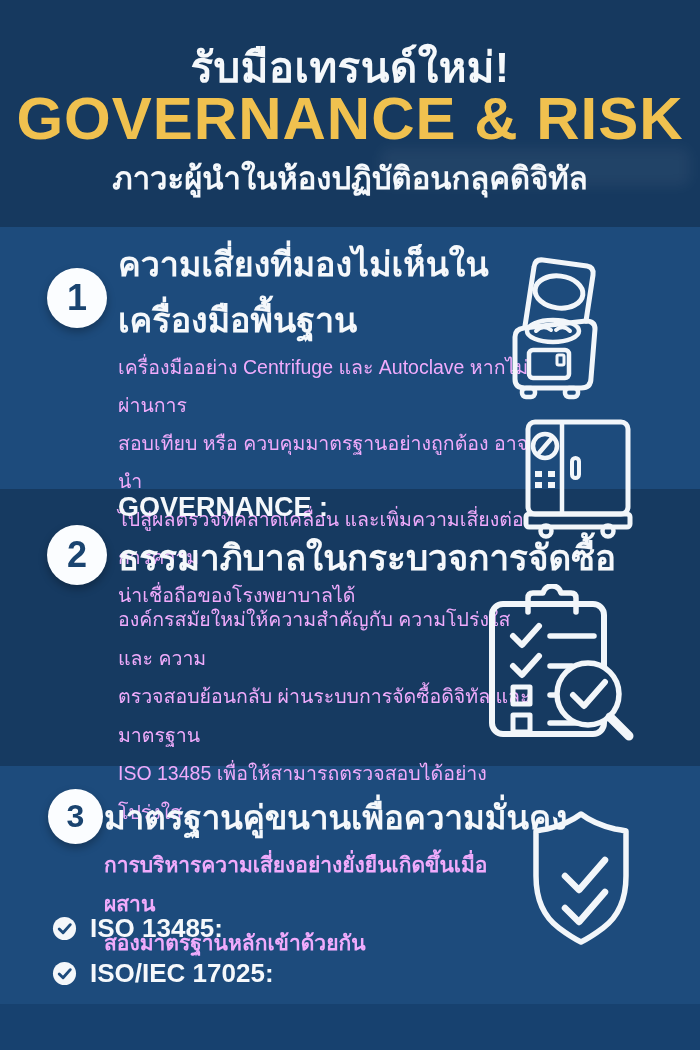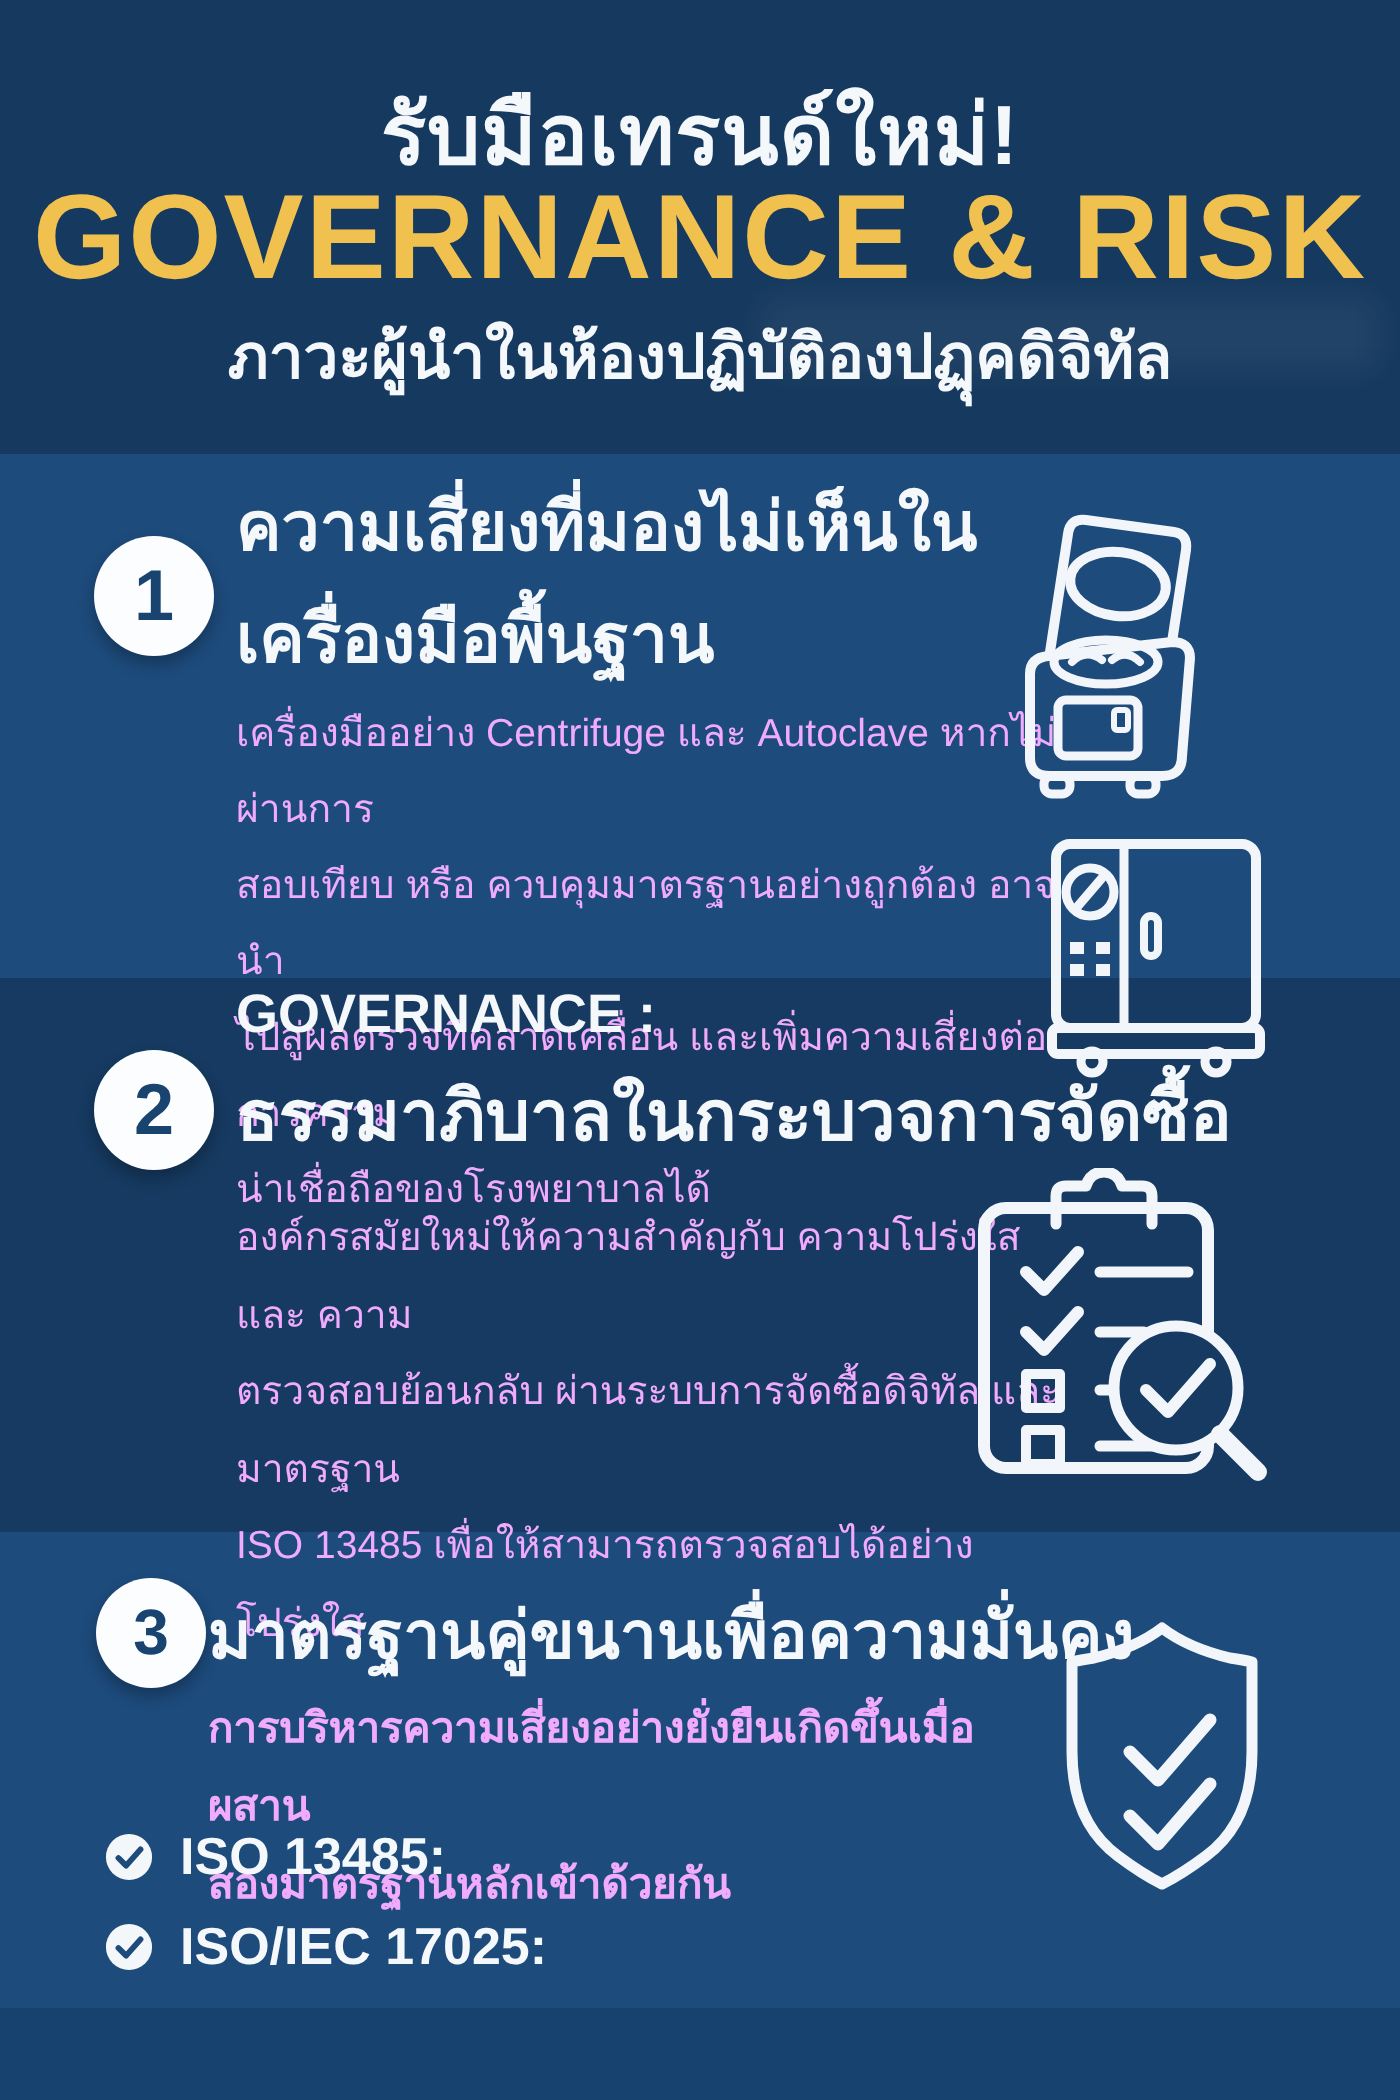--- a/index.html
+++ b/index.html
@@ -62,21 +62,21 @@
 
 <div class="band" id="band-header"></div>
 <div class="band" id="band-sec1"></div>
 <div class="band" id="band-sec2"></div>
 <div class="band" id="band-sec3"></div>
 <div class="band" id="band-footer"></div>
 
 <div class="abs subtitle-glow"></div>
 <div class="abs center white kicker">รับมือเทรนด์ใหม่!</div>
 <div class="abs center main-title">GOVERNANCE &amp; RISK</div>
-<div class="abs center white subtitle">ภาวะผู้นำในห้องปฏิบัติองปฏุคดิจิทัล</div>
+<div class="abs center white subtitle">ภาวะผู้นำในห้องปฏิบัติอนกลุคดิจิทัล</div>
 
 <div class="abs num-circle" id="circle-1">
   <span>1</span>
 </div>
 <div class="abs white sec-heading" id="sec1-heading">ความเสี่ยงที่มองไม่เห็นใน
 เครื่องมือพื้นฐาน</div>
 <div class="abs sec-body" id="sec1-body">เครื่องมืออย่าง Centrifuge และ Autoclave หากไม่ผ่านการ
 สอบเทียบ หรือ ควบคุมมาตรฐานอย่างถูกต้อง อาจนำ
 ไปสู่ผลตรวจที่คลาดเคลื่อน และเพิ่มความเสี่ยงต่อการความ
 น่าเชื่อถือของโรงพยาบาลได้</div>

